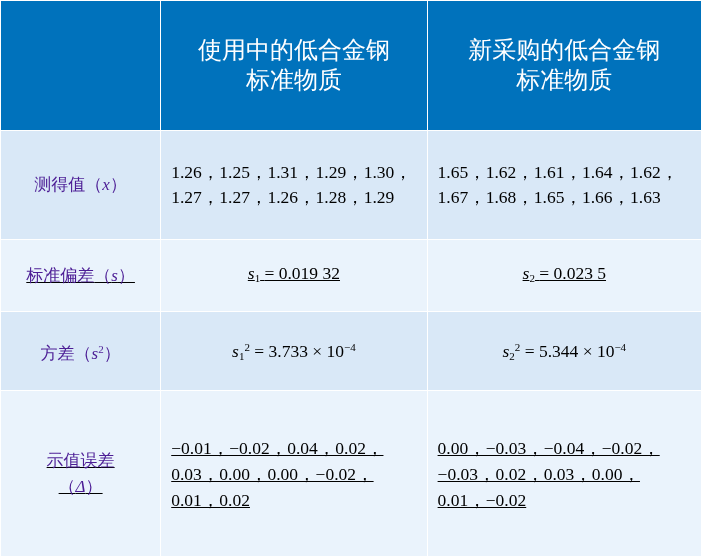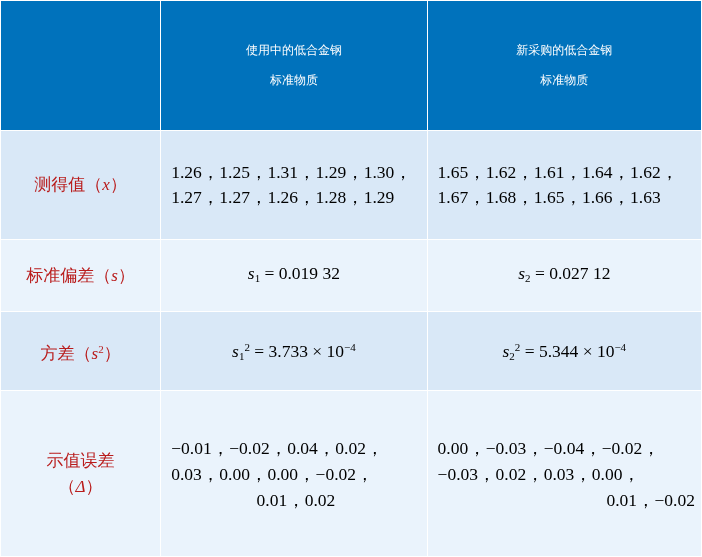--- a/index.html
+++ b/index.html
@@ -29,34 +29,34 @@
     padding: 2px 6px;
   }
   .col-label { width: 160px; }
   .col-mid   { width: 266px; }
   .col-right { width: 274px; }
 
   .hdr {
     background: #0072bc;
     color: #ffffff;
     text-align: center;
-    font-size: 12px;
+    font-size: 24px;
     line-height: 30px;
     padding: 10px 6px;
   }
   .hdr .l1, .hdr .l2 { display: block; white-space: nowrap; }
   .hdr-blank { background: #0072bc; }
 
   .rowband-a { background: #d9e8f7; }
-  .rowband-b { background: #eaf3fc; }
+  .rowband-b { background: #eaf3fc; text-decoration: underline; }
 
   .lbl {
     text-align: center;
     font-size: 17px;
-    color: #b91c1c;
+    color: #4c1d95;
     line-height: 26px;
   }
   .cell {
     text-align: center;
     font-size: 17.5px;
     color: #000000;
     line-height: 26px;
   }
   .cell.left-num {
     text-align: left;
@@ -118,21 +118,21 @@
       </tr>
 
       <tr class="rowband-b">
         <td class="lbl">
           <span>标准偏差</span><span>（</span><span class="it">s</span><span>）</span>
         </td>
         <td class="cell">
           <span class="it">s</span><sub>1</sub>&nbsp;<span>= 0.019 32</span>
         </td>
         <td class="cell">
-          <span class="it">s</span><sub>2</sub>&nbsp;<span>= 0.027 12</span>
+          <span class="it">s</span><sub>2</sub>&nbsp;<span>= 0.023 5</span>
         </td>
       </tr>
 
       <tr class="rowband-a">
         <td class="lbl">
           <span>方差</span><span>（</span><span class="it">s</span><sup>2</sup><span>）</span>
         </td>
         <td class="cell">
           <span class="it">s</span><sub>1</sub><sup>2</sup>&nbsp;<span>= 3.733 × 10</span><sup>−4</sup>
         </td>
@@ -142,26 +142,26 @@
       </tr>
 
       <tr class="rowband-b">
         <td class="lbl">
           <span class="num-line">示值误差</span>
           <span class="num-line"><span>（</span><span class="it">Δ</span><span>）</span></span>
         </td>
         <td class="cell left-num">
           <span class="num-line">−0.01，−0.02，0.04，0.02，</span>
           <span class="num-line">0.03，0.00，0.00，−0.02，</span>
-          <span class="num-line" style="text-align:center">0.01，0.02</span>
+          <span class="num-line" style="text-align:left">0.01，0.02</span>
         </td>
         <td class="cell left-num">
           <span class="num-line">0.00，−0.03，−0.04，−0.02，</span>
           <span class="num-line">−0.03，0.02，0.03，0.00，</span>
-          <span class="num-line" style="text-align:right">0.01，−0.02</span>
+          <span class="num-line" style="text-align:left">0.01，−0.02</span>
         </td>
       </tr>
 
 
 
     </tbody>
   </table>
 </div>
 
 </body></html>

